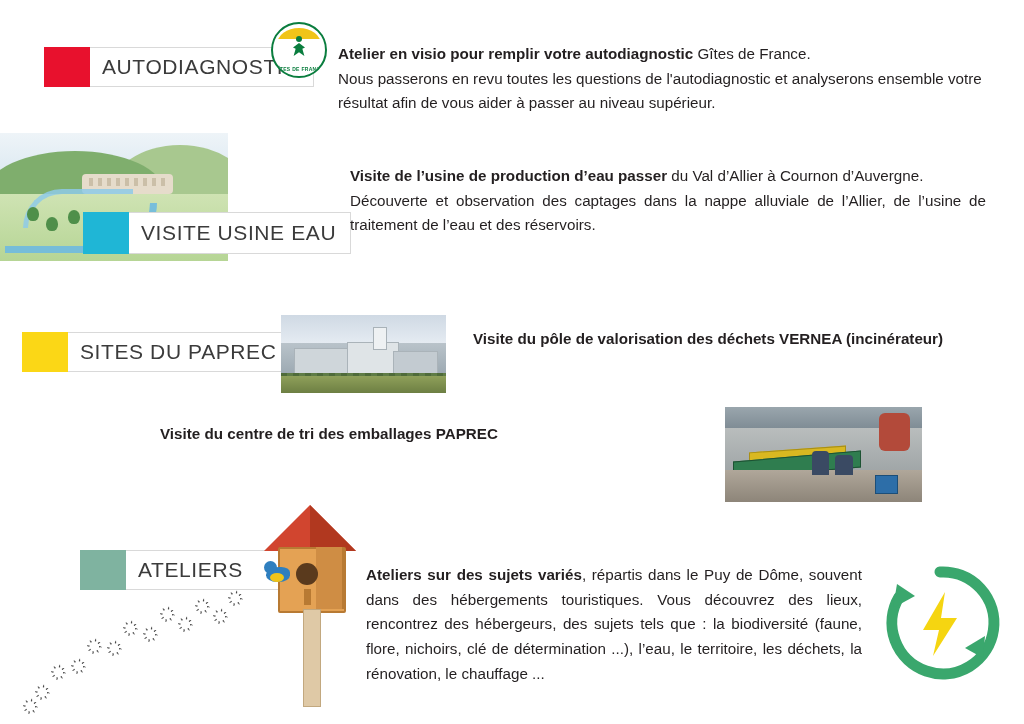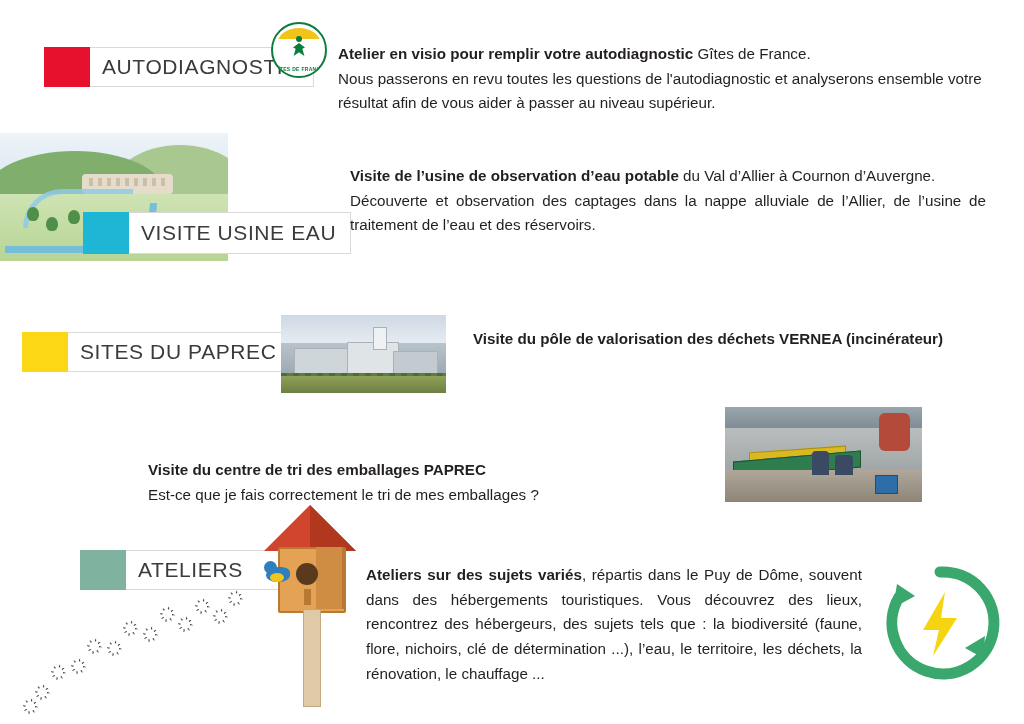--- a/index.html
+++ b/index.html
@@ -293,21 +293,21 @@
   <div class="house" style="left:46%; top:70%;"></div>
   <div class="house" style="left:60%; top:76%;"></div>
 </div>
 
 <div class="plate" style="left:83px; top:212px; width:242px; height:42px;">
   <div class="swatch swatch-cyan"></div>
   <div class="plate-text">VISITE USINE EAU</div>
 </div>
 
 <div class="para justify" style="left:350px; top:164px; width:636px;">
-  <span class="bold">Visite de l’usine de observation d’eau potable</span><span> du Val d’Allier à Cournon d’Auvergne.</span><br>
+  <span class="bold">Visite de l’usine de production d’eau passer</span><span> du Val d’Allier à Cournon d’Auvergne.</span><br>
   <span>Découverte et observation des captages dans la nappe alluviale de l’Allier, de l’usine de traitement de l’eau et des réservoirs.</span>
 </div>
 
 <div class="plate" style="left:22px; top:332px; width:237px; height:40px;">
   <div class="swatch swatch-yellow"></div>
   <div class="plate-text">SITES  DU PAPREC</div>
 </div>
 
 <div class="photo photo-vernea" style="left:281px; top:315px; width:165px; height:78px;">
   <div class="sky"></div>
@@ -317,23 +317,23 @@
   <div class="bld3"></div>
   <div class="stack"></div>
   <div class="trees"></div>
   <div class="ground"></div>
 </div>
 
 <div class="para" style="left:473px; top:327px; width:536px;">
   <span class="bold">Visite du pôle de valorisation des déchets VERNEA (incinérateur)</span><br>
 </div>
 
-<div class="para" style="left:148px; top:422px; width:560px;margin-top:36px;">
+<div class="para" style="left:160px; top:422px; width:560px;">
   <span class="bold">Visite du centre de tri des emballages PAPREC</span><br>
-  <span>Est-ce que je fais correctement le tri de mes emballages ?</span><br>
+  <br>
 </div>
 
 <div class="photo photo-paprec" style="left:725px; top:407px; width:197px; height:95px;">
   <div class="roof"></div>
   <div class="wall"></div>
   <div class="belt2"></div>
   <div class="belt"></div>
   <div class="floor"></div>
   <div class="worker" style="left:44%;"></div>
   <div class="worker" style="left:56%; height:22%;"></div>

